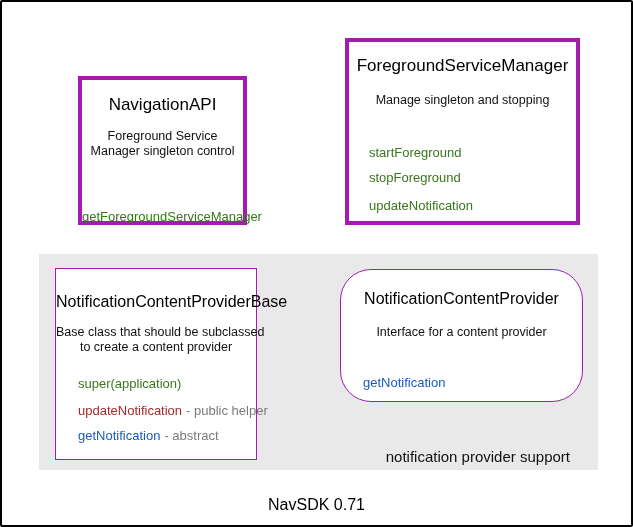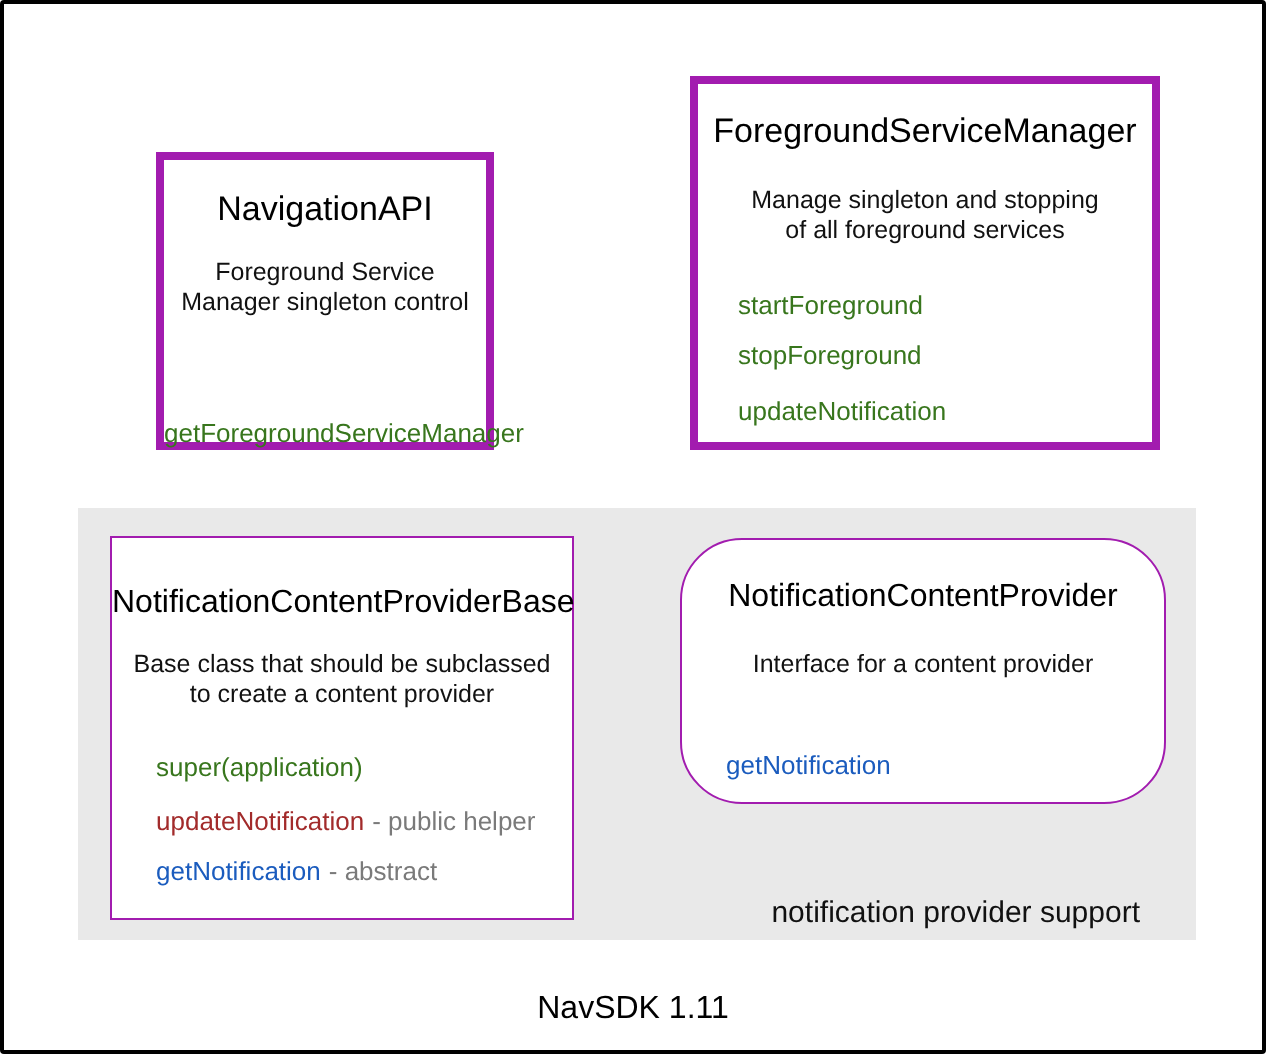--- a/index.html
+++ b/index.html
@@ -59,21 +59,21 @@
   #fsm .m2 { top:128px; left:20px; }
   #fsm .m3 { top:156px; left:20px; }
 
   .gray-panel {
     position:absolute;
     left:37px; top:252px; width:559px; height:216px;
     background:var(--panel-gray,#e9e9e9);
   }
   .gray-panel .box { border-width:1.5px; }
 
-  #ncpb { left:16px; top:14px; width:232px; height:192px; }
+  #ncpb { left:16px; top:14px; width:202px; height:192px; }
   #ncpb .box-title { top:24px; font-size:16px; }
   #ncpb .box-desc  { top:56px; }
   #ncpb .m1 { top:107px; left:22px; }
   #ncpb .m2 { top:134px; left:22px; }
   #ncpb .m3 { top:159px; left:22px; }
 
   #ncp { left:301px; top:15px; width:243px; height:133px;border-radius:31px; }
   #ncp .box-title { top:20px; font-size:16px; }
   #ncp .box-desc  { top:55px; }
   #ncp .m1 { top:105px; left:22px; }
@@ -101,21 +101,20 @@
       <span>Foreground Service</span><br>
       <span>Manager singleton control</span>
     </div>
     <div class="method centered green m2">getForegroundServiceManager</div>
   </div>
 
   <div class="box" id="fsm">
     <div class="box-title">ForegroundServiceManager</div>
     <div class="box-desc">
       <span>Manage singleton and stopping</span><br>
-      <span>of all foreground services</span>
     </div>
     <div class="method green m1">startForeground</div>
     <div class="method green m2">stopForeground</div>
     <div class="method green m3">updateNotification</div>
   </div>
 
   <div class="gray-panel">
 
     <div class="box" id="ncpb">
       <div class="box-title">NotificationContentProviderBase</div>
@@ -136,14 +135,14 @@
 
     <div class="box" id="ncp">
       <div class="box-title">NotificationContentProvider</div>
       <div class="box-desc">Interface for a content provider</div>
       <div class="method blue m1">getNotification</div>
     </div>
 
     <div class="group-label">notification provider support</div>
   </div>
 
-  <div class="footer">NavSDK 1.11</div>
+  <div class="footer">NavSDK 0.71</div>
 </div>
 
 </body></html>

